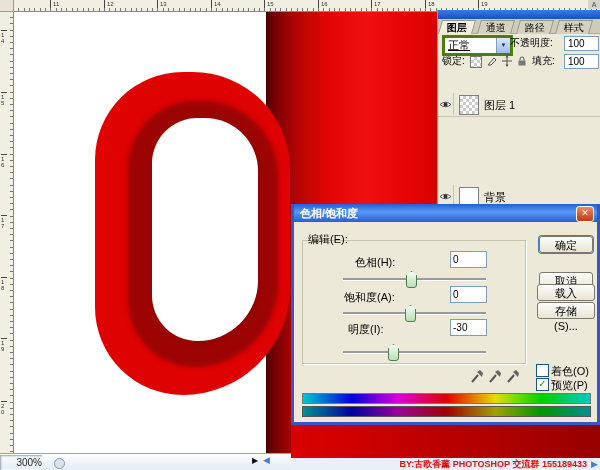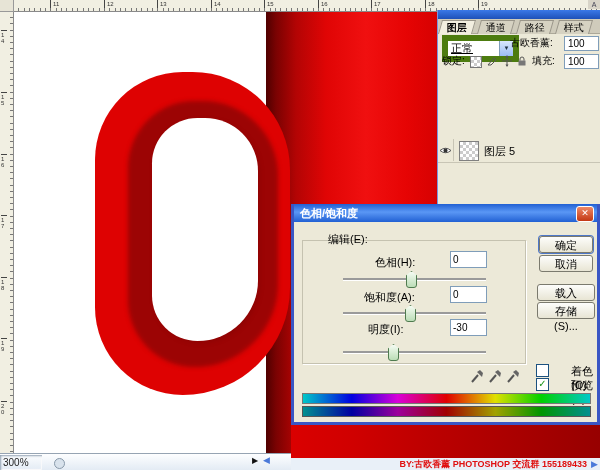--- a/index.html
+++ b/index.html
@@ -37,21 +37,21 @@
   #layers-panel{left:437px;top:10px;width:163px;height:195px;background:#ECE9D8;z-index:20;
     border-left:1px solid #7A96DF;font-size:11px;color:#000;}
   #panel-titlebar{left:0;top:0;width:163px;height:9px;
     background:linear-gradient(180deg,#3B79E8,#1E50B8);}
   #panel-tabs{left:0;top:9px;width:163px;height:14px;background:#CFCBBB;border-bottom:1px solid #ACA899;}
   .tab{position:relative;display:inline-block;height:13px;line-height:13px;padding:0 6px;
     font-size:10px;transform:skewX(-16deg);border:1px solid #9a968a;border-bottom:none;background:#D6D2C2;margin-left:2px;top:1px;}
   .tab span{display:inline-block;transform:skewX(16deg);}
   .tab.active{background:#F2EFE0;font-weight:bold;}
   .prow{position:absolute;left:0;width:163px;height:17px;}
-  .combo{position:absolute;background:#fff;border:6px solid #4d7c0f;height:15px;line-height:14px;font-size:11px;padding-left:3px;text-decoration:underline;}
+  .combo{position:absolute;background:#fff;border:3px solid #4d7c0f;height:15px;line-height:14px;font-size:11px;padding-left:3px;text-decoration:underline;}
   .combo .arr{position:absolute;right:0;top:0;width:13px;height:100%;text-align:center;
     background:linear-gradient(180deg,#D9E7FB,#9CBEF5);border-left:1px solid #7F9DB9;font-size:6px;line-height:15px;color:#234;}
   .vbox{position:absolute;background:#fff;border:1px solid #7F9DB9;height:13px;line-height:13px;font-size:10px;padding-left:3px;}
   .plabel{position:absolute;font-size:10px;line-height:15px;}
   .lockicons svg{vertical-align:top;margin-right:3px;}
   #layer-list{left:0;top:60px;width:163px;height:135px;background:#ECE9D8;}
   .lrow{position:absolute;left:0;width:163px;height:23px;border-bottom:1px solid #C8C5B5;}
   .lrow.selected{background:#316AC5;color:#fff;}
   .eyebox{position:absolute;left:0;top:0;width:16px;height:22px;border-right:1px solid #C8C5B5;text-align:center;padding-top:6px;box-sizing:border-box;}
   .thumb{position:absolute;left:21px;top:2px;width:18px;height:18px;border:1px solid #808080;background:#fff;}
@@ -61,40 +61,40 @@
   .thumb .smudge{position:absolute;inset:0;background:radial-gradient(circle at 45% 55%,rgba(235,130,130,.85) 0 28%,transparent 60%);}
   .lname{position:absolute;left:46px;top:5px;font-size:11px;}
 
   
   #dialog{left:291px;top:204px;width:309px;height:221px;z-index:30;
     border:3px solid #3A56C4;border-top:none;box-sizing:border-box;background:#ECE9D8;}
   #dlg-titlebar{left:0;top:0;width:303px;height:18px;
     background:linear-gradient(180deg,#2160D3,#5A97F5 45%,#2160D3);color:#fff;font-weight:bold;font-size:11px;line-height:18px;padding-left:6px;box-sizing:border-box;}
   #dlg-close{right:3px;top:2px;width:16px;height:14px;background:linear-gradient(180deg,#EE8866,#C33814);
     border:1px solid #fff;border-radius:3px;color:#fff;font-size:9px;line-height:13px;text-align:center;}
-  .dlabel{position:absolute;font-size:11px;color:#000;margin-left:20px;}
+  .dlabel{position:absolute;font-size:11px;color:#000;}
   .dinput{position:absolute;width:31px;height:15px;border:1px solid #7F9DB9;background:#fff;font-size:10px;padding:0 2px;font-family:"Liberation Sans",sans-serif;}
   .track{position:absolute;height:2px;background:#9a9a9a;box-shadow:0 1px 0 #fff;}
   .thumbsl{position:absolute;width:9px;height:15px;background:linear-gradient(180deg,#F4FBF2,#BBDDB6);
     border:1px solid #4F7B4F;border-radius:2px 2px 3px 3px;clip-path:polygon(50% 0,100% 26%,100% 100%,0 100%,0 26%);}
   #groupbox{left:8px;top:36px;width:222px;height:122px;border:1px solid #C5C2B0;box-shadow:1px 1px 0 #fff;}
   .dbtn{position:absolute;height:17px;background:linear-gradient(180deg,#FDFDFB,#E8E5D4);
     border:1px solid #7B7A6E;border-radius:3px;font-size:11px;line-height:15px;text-align:center;color:#000;}
   .dbtn.default{box-shadow:0 0 0 1px #4D77C8;}
   .cbox{position:absolute;width:11px;height:11px;border:1px solid #1C5180;background:#fff;font-size:10px;line-height:10px;text-align:center;color:#1B9418;font-weight:bold;}
   .rainbow{position:absolute;left:8px;width:287px;height:9px;border:1px solid #777;
     background:linear-gradient(90deg,#00C8C8 0%,#0000E0 17%,#D800D8 33%,#E00000 50%,#E0E000 67%,#00D000 83%,#00C8C8 100%);}
   .rainbow.dark{filter:brightness(.72);}
   .dropper{position:absolute;width:16px;height:17px;}
 
   
   #statusbar{left:0;top:453px;width:600px;height:17px;background:linear-gradient(180deg,#FDFEFF,#E3EBF4);
     border-top:1px solid #96A4B3;z-index:40;font-size:10px;color:#222;box-sizing:border-box;}
   .sunken{position:absolute;box-shadow:inset 1px 1px 2px #93A2B2,inset -1px -1px 1px #fff;}
-  #zoom-box{left:0;top:1px;width:42px;height:15px;line-height:15px;padding-left:3px;box-sizing:border-box;}
+  #zoom-box{left:0;top:1px;width:42px;height:15px;line-height:15px;padding-left:3px;box-sizing:border-box;text-align:right;}
   #status-circle{left:54px;top:4px;width:9px;height:9px;border-radius:50%;border:1px solid #8899AA;background:#D8E2EC;}
   #doc-box{left:70px;top:1px;width:180px;height:15px;line-height:15px;text-align:center;box-sizing:border-box;}
   #status-menu-arrow{left:252px;top:2px;font-size:8px;color:#111;}
   #status-back-arrow{left:263px;top:1px;font-size:9px;color:#4A79D9;font-weight:bold;}
   #red-strip{left:291px;top:425px;width:309px;height:33px;z-index:45;
     background:linear-gradient(90deg,#DA0000 0%,#D00000 20%,#BC0000 45%,#A80000 75%,#970000 100%);}
   #watermark-row{left:291px;top:458px;width:309px;height:12px;background:#E9F0F8;z-index:46;
     font-size:9px;font-weight:bold;color:#E01010;line-height:12px;text-align:right;padding-right:13px;box-sizing:border-box;}
   #watermark-arrow{right:2px;top:0;font-size:9px;color:#4A79D9;font-weight:bold;z-index:47;line-height:12px;}
 </style>
@@ -140,21 +140,21 @@
       <span class="tab"><span>通道</span></span>
       <span class="tab"><span>路径</span></span>
       <span class="tab"><span>样式</span></span>
     </div>
 
     <div class="prow" style="top:25px">
       <span class="combo" style="left:4px;top:0;width:62px">
         <span>正常</span>
         <span class="arr">▼</span>
       </span>
-      <span class="plabel" style="left:72px;top:0">古欧香薰:</span>
+      <span class="plabel" style="left:72px;top:0">不透明度:</span>
       <span class="vbox" style="left:126px;top:1px;width:30px">100</span>
     </div>
 
     <div class="prow lockicons" style="top:43px">
       <span class="plabel" style="left:4px;top:0">锁定:</span>
       <span class="abs" style="left:32px;top:3px;width:10px;height:10px;border:1px solid #777">
         <span class="abs checker" style="inset:0"></span>
         </span>
       <span class="abs" style="left:48px;top:2px">
         <svg width="12" height="12">
@@ -168,27 +168,35 @@
       <span class="abs" style="left:78px;top:2px">
         <svg width="12" height="12">
             <rect x="2.5" y="5.5" width="7" height="5" fill="#777"></rect>
             <path d="M4 5.5 V4 a2 2 0 0 1 4 0 V5.5" fill="none" stroke="#555"></path>
           </svg></span>
       <span class="plabel" style="left:94px;top:0">填充:</span>
       <span class="vbox" style="left:126px;top:1px;width:30px">100</span>
     </div>
 
     <div id="layer-list" class="abs">
-      <div class="lrow" style="top:69px">
+      <div class="lrow" style="top:23px">
         <span class="eyebox"><svg width="13" height="9">
               <path d="M1 4.5 Q6.5 0 12 4.5 Q6.5 9 1 4.5 Z" fill="#fff" stroke="#555"></path>
               <circle cx="6.5" cy="4.5" r="2" fill="#333"></circle>
             </svg></span>
         <span class="thumb checker"></span>
-        <span class="lname">图层 5</span>
+        <span class="lname">图层 1</span>
+      </div>
+      <div class="lrow" style="top:115px">
+        <span class="eyebox"><svg width="13" height="9">
+              <path d="M1 4.5 Q6.5 0 12 4.5 Q6.5 9 1 4.5 Z" fill="#fff" stroke="#555"></path>
+              <circle cx="6.5" cy="4.5" r="2" fill="#333"></circle>
+            </svg></span>
+        <span class="thumb"></span>
+        <span class="lname">背景</span>
       </div>
     </div>
   </div>
 
   <div id="dialog" class="abs">
     <div id="dlg-titlebar" class="abs">
       <span>色相/饱和度</span>
       <span id="dlg-close" class="abs">✕</span>
     </div>
 
@@ -205,21 +213,21 @@
     <input class="dinput" style="left: 156px; top: 82px;" value="0">
     <div class="track" style="left:49px;top:108px;width:143px"></div>
     <div class="thumbsl" style="left:111px;top:101px"></div>
 
     <span class="dlabel" style="left:54px;top:118px">明度(I):</span>
     <input class="dinput" style="left: 156px; top: 115px;" value="-30">
     <div class="track" style="left:49px;top:147px;width:143px"></div>
     <div class="thumbsl" style="left:94px;top:140px"></div>
 
     <button class="dbtn default" style="left:245px;top:32px;width:54px">确定</button>
-    <button class="dbtn" style="left:245px;top:51px;width:54px">取消</button>
+    <button class="dbtn" style="left:245px;top:68px;width:54px">取消</button>
     <button class="dbtn" style="left:243px;top:80px;width:58px">载入(L)...</button>
     <button class="dbtn" style="left:243px;top:98px;width:58px">存储(S)...</button>
 
     <span class="dropper" style="left:176px;top:163px">
       <svg width="16" height="17">
           <path d="M2 15 L8 8" stroke="#555" stroke-width="2"></path>
           <path d="M7 5 L12 10 L13 6 L10 3 Z" fill="#666"></path>
         </svg></span>
     <span class="dropper" style="left:194px;top:163px">
       <svg width="16" height="17">

